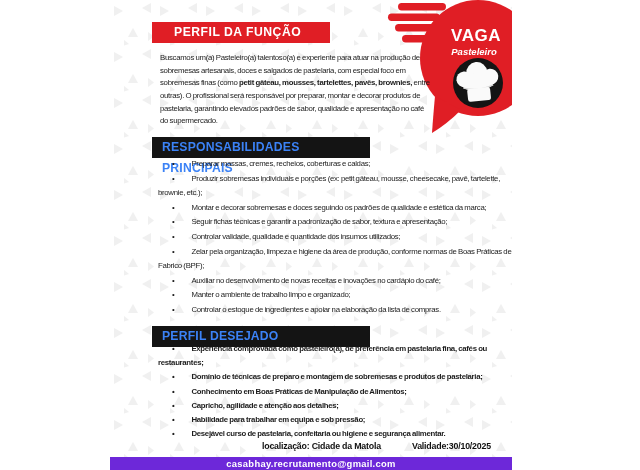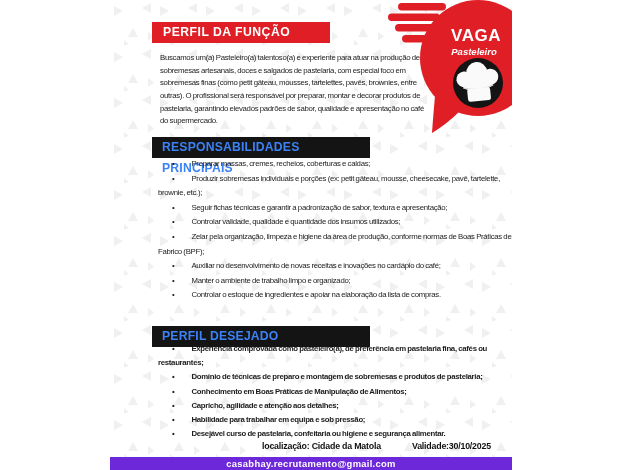--- a/index.html
+++ b/index.html
@@ -10,27 +10,27 @@
     font-family:"Liberation Sans", sans-serif;
     color:var(--ink);
   }
   .page{position:absolute;left:110px;top:0;width:402px;height:470px;background:#fff;overflow:hidden;}
   .watermark{position:absolute;left:0;top:0;z-index:0;}
   .layer{position:absolute;z-index:2;}
 
   .red-banner{
     left:42px;top:22px;width:178px;height:21px;background:var(--red);
     color:#fff;font-weight:bold;font-size:12.2px;line-height:21px;
-    letter-spacing:.5px;padding-left:11px;box-sizing:border-box;
+    letter-spacing:.5px;padding-left:22px;box-sizing:border-box;
   }
   .intro{
     left:50px;top:44px;width:270px;
     font-size:7.8px;line-height:12.7px;letter-spacing:-.3px;word-spacing:-.4px;
   }
-  .intro b{font-weight:normal;}
+  .intro b{font-weight:bold;}
 
   .black-banner{
     left:42px;width:218px;height:21px;background:var(--banner);
     color:#3b82f6;font-weight:bold;font-size:12.2px;line-height:21px;
     letter-spacing:.2px;padding-left:10px;box-sizing:border-box;
   }
   #banner-resp{top:137px;}
   #banner-perfil{top:326px;}
 
   .blist{
@@ -103,20 +103,21 @@
 
   <div class="layer red-banner">PERFIL DA FUNÇÃO</div>
 
   <p class="layer intro"><span>Buscamos um(a) Pasteleiro(a) talentoso(a) e experiente para atuar na produção de sobremesas artesanais, doces e salgados de pastelaria, com especial foco em sobremesas finas (como </span><b>petit gâteau, mousses, tartelettes, pavês, brownies,</b><span> entre outras). O profissional será responsável por preparar, montar e decorar produtos de pastelaria, garantindo elevados padrões de sabor, qualidade e apresentação no café do supermercado.</span></p>
 
   <div class="layer black-banner" id="banner-resp">RESPONSABILIDADES PRINCIPAIS</div>
 
   <div class="layer blist" id="list-resp">
       <div class="li">Preparar massas, cremes, recheios, coberturas e caldas;</div>
       <div class="li">Produzir sobremesas individuais e porções (ex: petit gâteau, mousse, cheesecake, pavê, tartelette, brownie, etc.);</div>
+      <div class="li">Montar e decorar sobremesas e doces seguindo os padrões de qualidade e estética da marca;</div>
       <div class="li">Seguir fichas técnicas e garantir a padronização de sabor, textura e apresentação;</div>
       <div class="li">Controlar validade, qualidade e quantidade dos insumos utilizados;</div>
       <div class="li">Zelar pela organização, limpeza e higiene da área de produção, conforme normas de Boas Práticas de Fabrico (BPF);</div>
       <div class="li">Auxiliar no desenvolvimento de novas receitas e inovações no cardápio do café;</div>
       <div class="li">Manter o ambiente de trabalho limpo e organizado;</div>
       <div class="li">Controlar o estoque de ingredientes e apoiar na elaboração da lista de compras.</div>
     </div>
 
   <div class="layer black-banner" id="banner-perfil">PERFIL DESEJADO</div>
 

